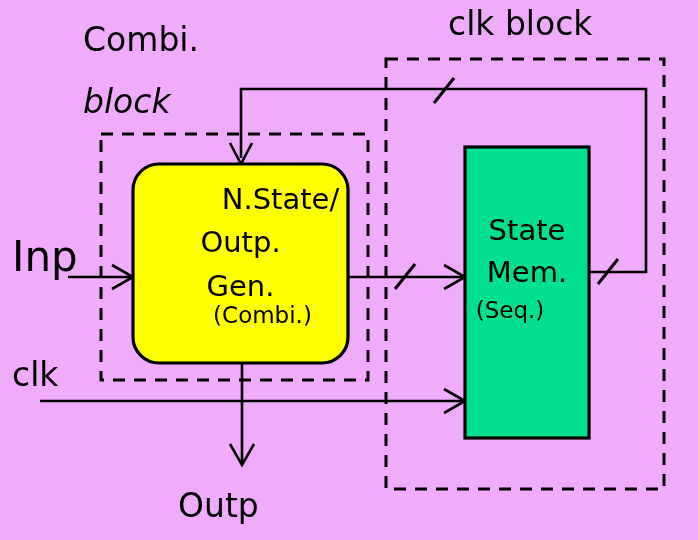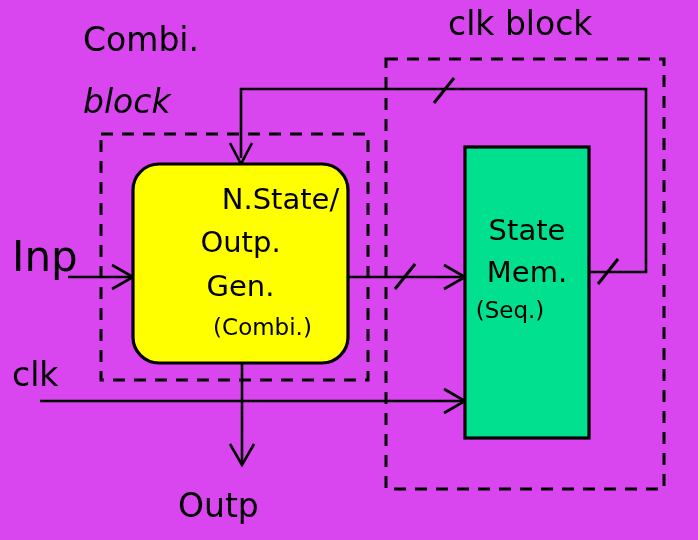--- a/index.html
+++ b/index.html
@@ -7,21 +7,21 @@
     padding: 0;
     background: #ffffff;
   }
   body {
     font-family: "DejaVu Sans", "Liberation Sans", sans-serif;
   }
   #diagram-root {
     position: relative;
     width: 698px;
     height: 540px;
-    background: #d946ef;
+    background: #f0abfc;
     overflow: hidden;
   }
   #diagram-svg {
     position: absolute;
     left: 0;
     top: 0;
     width: 698px;
     height: 540px;
   }
   .solid-line {
@@ -93,21 +93,21 @@
   </svg>
 
   <div style="position:absolute; left:83px; top:22px; font-size:33px; color:#000; line-height:1.08; white-space:nowrap;">Combi.</div>
   <div style="position:absolute; left:83px; top:84px; font-size:33px; color:#000; line-height:1.08; white-space:nowrap;font-style:italic;">block</div>
 
   <div style="position:absolute; left:448px; top:6px; font-size:33px; color:#000; line-height:1.08; white-space:nowrap;">clk block</div>
 
   <div style="position:absolute; left:133px; top:185px; width:215px; text-align:center; font-size:29px; color:#000; line-height:1.0;padding-left:40px;">N.State/</div>
   <div style="position:absolute; left:133px; top:228px; width:215px; text-align:center; font-size:29px; color:#000; line-height:1.0;">Outp.</div>
   <div style="position:absolute; left:133px; top:272px; width:215px; text-align:center; font-size:29px; color:#000; line-height:1.0;">Gen.</div>
-  <div style="position:absolute; left:133px; top:316px; width:259px; text-align:center; font-size:23px; color:#000; line-height:1.0;">(Combi.)</div>
+  <div style="position:absolute; left:133px; top:304px; width:259px; text-align:center; font-size:23px; color:#000; line-height:1.0;">(Combi.)</div>
 
   <div style="position:absolute; left:461px; top:216px; width:132px; text-align:center; font-size:29px; color:#000; line-height:1.0;">State</div>
   <div style="position:absolute; left:461px; top:258px; width:132px; text-align:center; font-size:29px; color:#000; line-height:1.0;">Mem.</div>
   <div style="position:absolute; left:444px; top:299px; width:132px; text-align:center; font-size:23px; color:#000; line-height:1.0;">(Seq.)</div>
 
   <div style="position:absolute; left:12px; top:232px; font-size:42px; color:#000; white-space:nowrap;">Inp</div>
   <div style="position:absolute; left:12px; top:355px; font-size:33px; color:#000; white-space:nowrap;">clk</div>
   <div style="position:absolute; left:178px; top:470px; font-size:33px; color:#000; white-space:nowrap;margin-top:16px;">Outp</div>
 
 </div>

